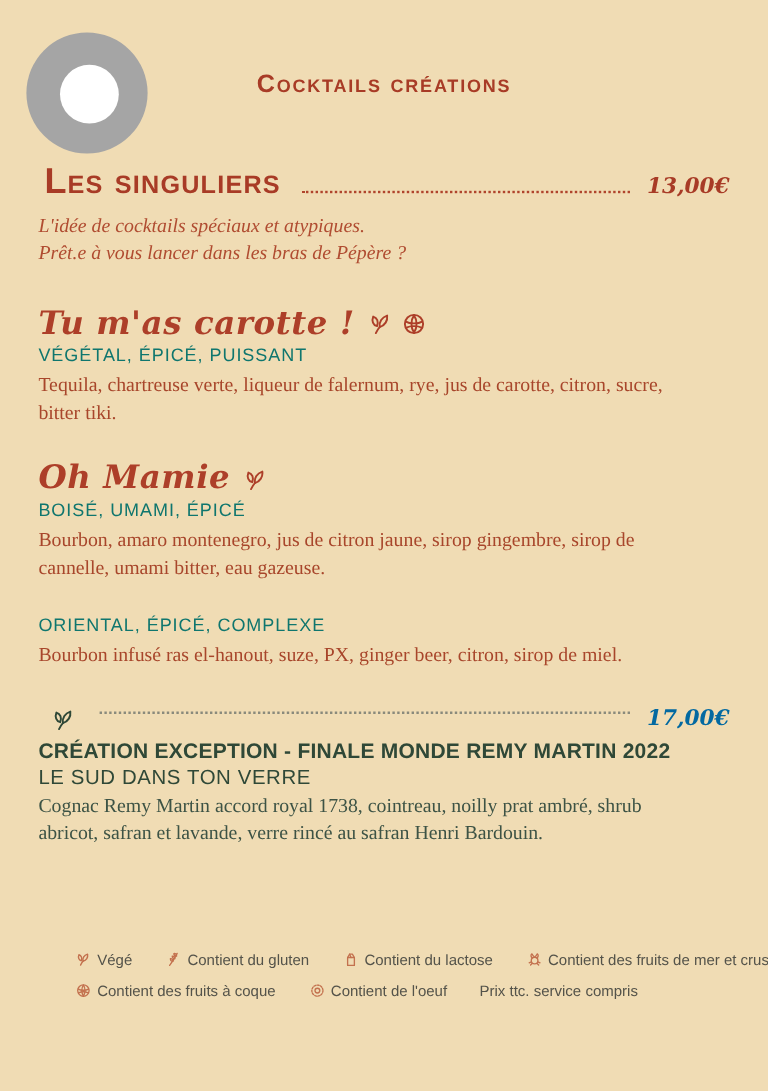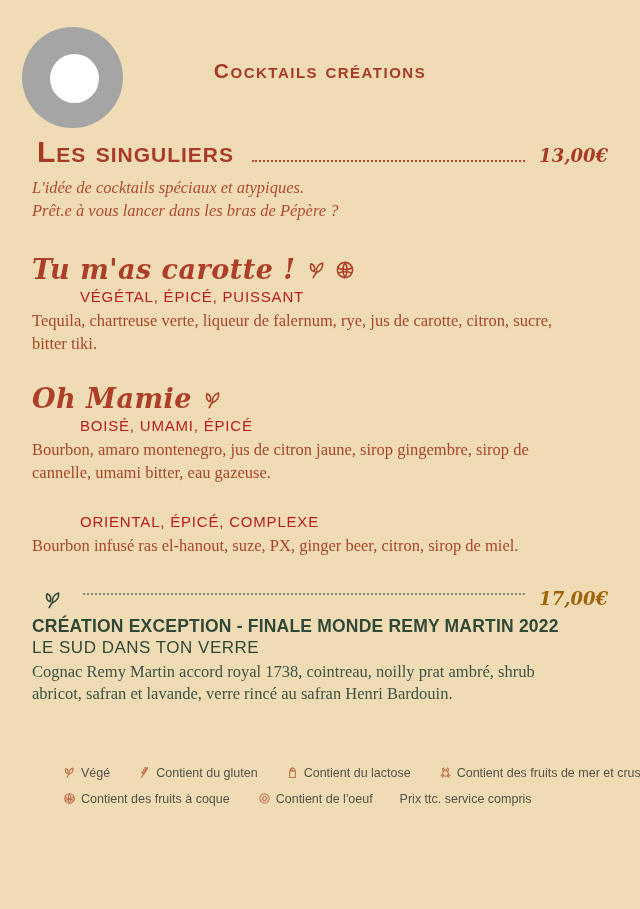--- a/index.html
+++ b/index.html
@@ -50,21 +50,21 @@
   }
   .leader.green { border-bottom-color: #8a8a7c; margin-bottom: 9px; }
   .price {
     font-family: "DejaVu Serif", serif;
     font-style: italic;
     font-weight: bold;
     font-size: 18px;
     color: #a83b26;
     white-space: nowrap;
   }
-  .price.green { color: #a16207; }
+  .price.green { color: #0369a1; }
   .section-sub {
     margin-top: 7px;
     font-style: italic;
     font-size: 16.5px;
     line-height: 1.42;
     color: #b04c31;
   }
   .cocktail { margin-top: 28px; }
   .cocktail.first { margin-top: 31px; }
   .c-title-row { display: flex; align-items: center; }
@@ -80,22 +80,21 @@
   .green-block .c-name { color: #2f4837; }
   .c-icons { display: inline-flex; gap: 4px; margin-left: 9px; margin-top: 2px; }
   .c-icons svg { width: 24px; height: 24px; }
   .red .c-icons { color: #ad3f29; }
   .green-block .c-icons { color: #2f4837; }
   .c-tags {
     margin-top: 3px;
     font-family: "Liberation Sans", sans-serif;
     font-size: 15px;
     letter-spacing: 0.8px;
-    color: #b91c1c;
-    margin-left: 48px;
+    color: #0f766e;
   }
   .c-desc {
     margin-top: 5px;
     font-size: 16.5px;
     line-height: 1.38;
     color: #a8462b;
     max-width: 522px;
   }
   .green-block .c-desc { color: #3d5345; max-width: 510px; margin-top: 3px; }
   .c-award {
@@ -109,21 +108,21 @@
   }
   .c-subline {
     margin-top: 1px;
     font-family: "Liberation Sans", sans-serif;
     font-size: 17px;
     letter-spacing: 0.5px;
     color: #2f4837;
   }
   .legend {
     position: absolute;
-    left: 62px; right: 34px; top: 765px;
+    left: 62px; right: 34px; top: 792px;
     font-family: "Liberation Sans", sans-serif;
     font-size: 12.5px;
     color: #54534a;
   }
   .legend-row {
     display: flex;
     align-items: center;
     column-gap: 27px;
     margin-bottom: 11px;
     white-space: nowrap;

